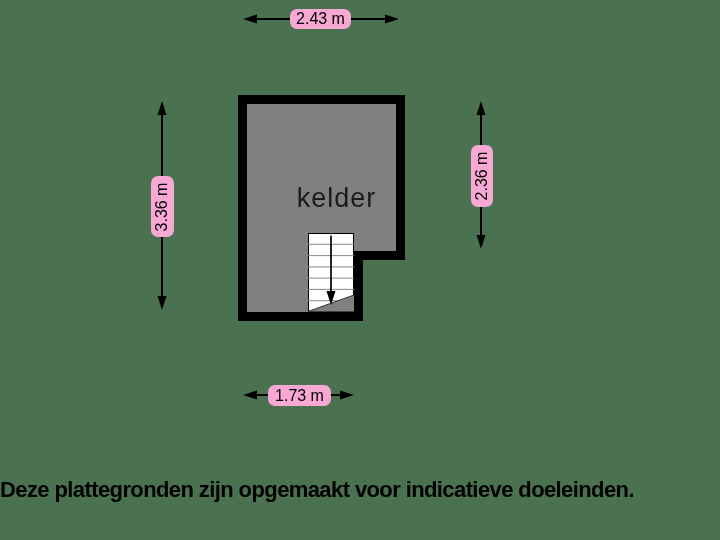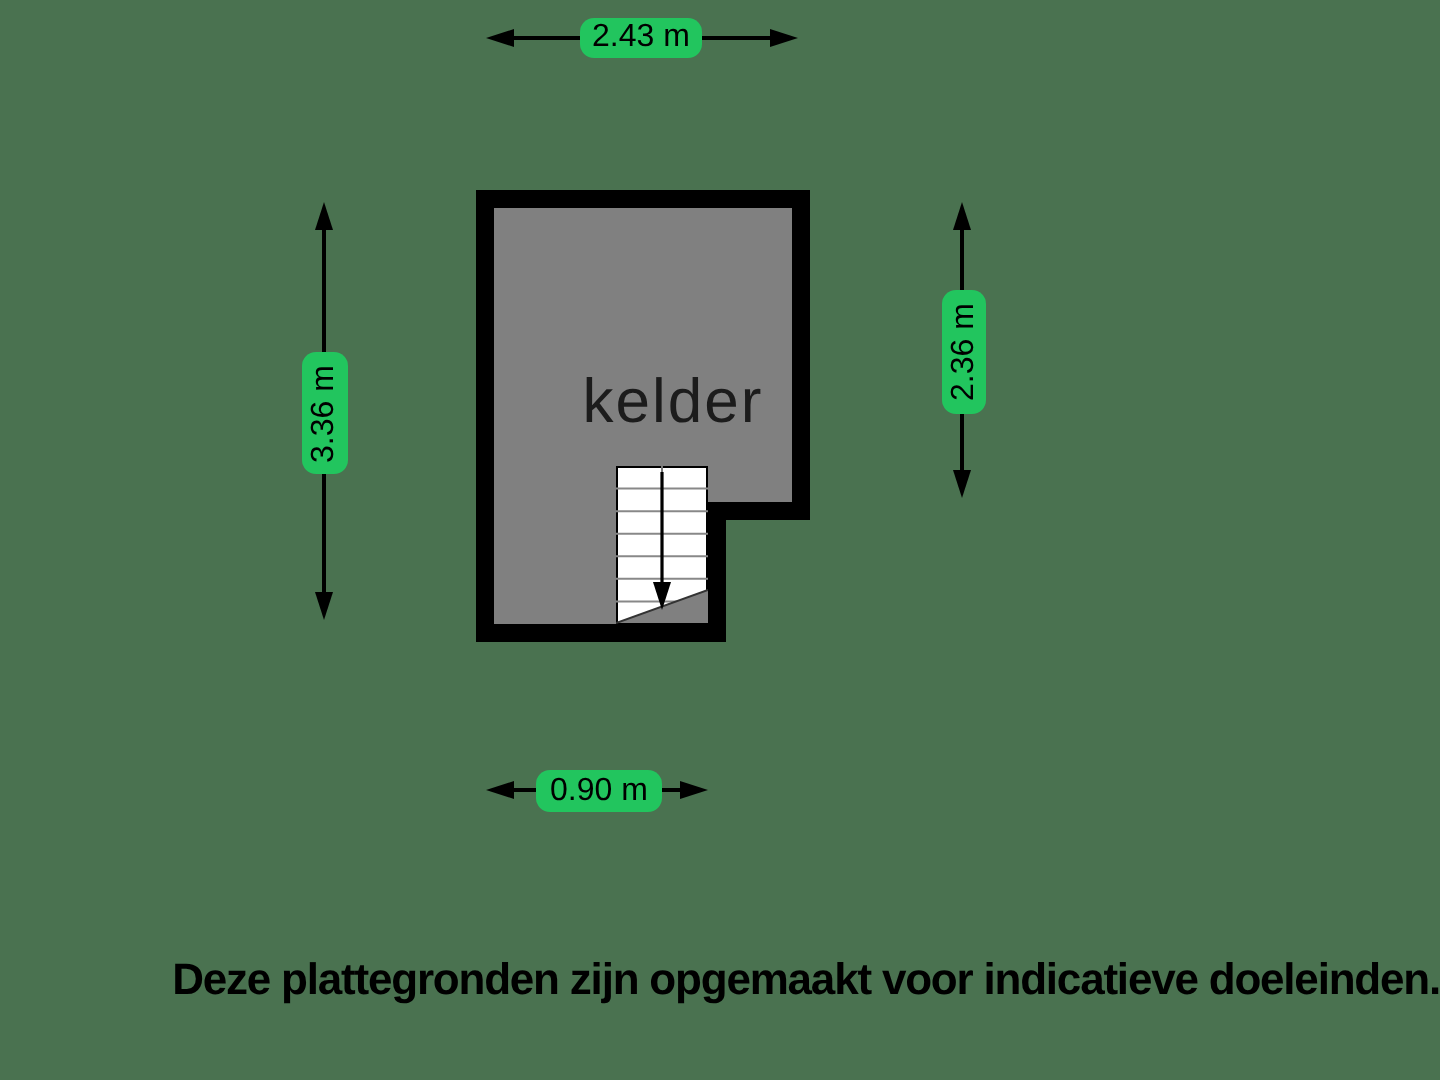--- a/index.html
+++ b/index.html
@@ -14,49 +14,49 @@
 
   
   .wall-top-section    { left: 238px; top: 95px; width: 167px; height: 165px; background: #000; }
   .wall-bottom-section { left: 238px; top: 95px; width: 125px; height: 226px; background: #000; }
   .floor-top           { left: 247px; top: 104px; width: 149px; height: 147px; background: #808080; }
   .floor-bottom        { left: 247px; top: 104px; width: 107px; height: 208px; background: #808080; }
 
   .room-label {
     left: 247px; top: 183px; width: 179px;
     text-align: center;
-    font-size: 31px; color: #1c1c1c;
+    font-size: 27px; color: #1c1c1c;
     letter-spacing: 1px;
   }
 
   
   .stairs { left: 308px; top: 233px; width: 46px; height: 79px; }
 
   
   .dims-overlay { left: 0; top: 0; width: 720px; height: 540px; pointer-events: none; }
 
   
   .dim-label {
-    background: #22c55e;
+    background: #f9a8d4;
     border-radius: 7px;
     color: #000;
     font-size: 16px;
     display: flex; align-items: center; justify-content: center;
     white-space: nowrap;
   }
   .dim-label-top    { left: 290px; top: 9px;   width: 61px; height: 20px; }
   .dim-label-bottom { left: 268px; top: 385px; width: 63px; height: 21px; }
   .dim-label-left   { left: 151px; top: 176px; width: 23px; height: 61px; }
   .dim-label-right  { left: 471px; top: 145px; width: 22px; height: 62px; }
   .rot { transform: rotate(-90deg); white-space: nowrap; }
 
   
   .disclaimer {
     left: 0; top: 476px; width: 720px;
-    text-align: right;
+    text-align: left;
     color: #000;
     font-weight: bold;
     font-size: 22px;
     line-height: 27px;
     letter-spacing: -0.6px;
   }
 </style>
 </head>
 <body>
 
@@ -114,20 +114,20 @@
   <div class="abs dim-label dim-label-top">
     <span>2.43 m</span>
   </div>
   <div class="abs dim-label dim-label-left">
     <span class="rot">3.36 m</span>
   </div>
   <div class="abs dim-label dim-label-right">
     <span class="rot">2.36 m</span>
   </div>
   <div class="abs dim-label dim-label-bottom">
-    <span>0.90 m</span>
+    <span>1.73 m</span>
   </div>
 
   <div class="abs disclaimer">
     <div>Deze plattegronden zijn opgemaakt voor indicatieve doeleinden.</div>
   </div>
 
 </div>
 
 </body></html>

